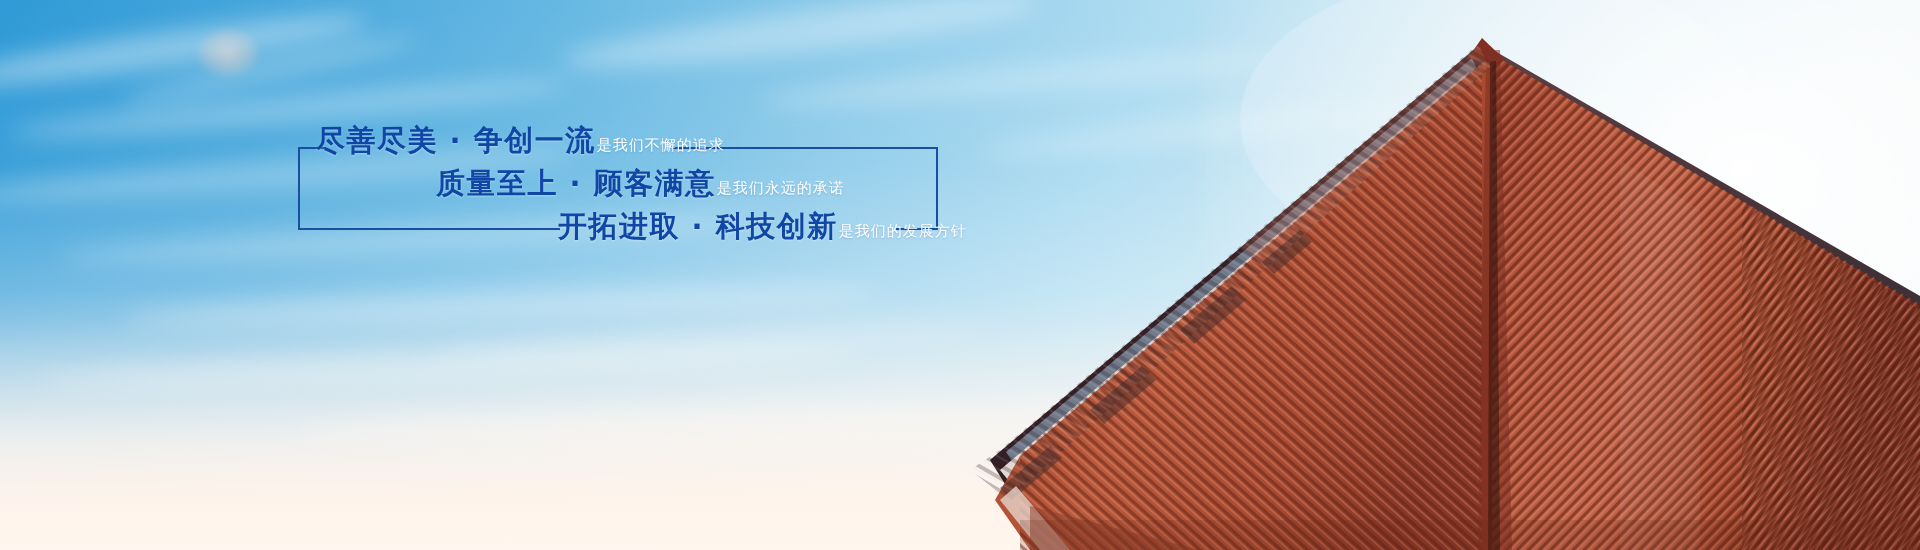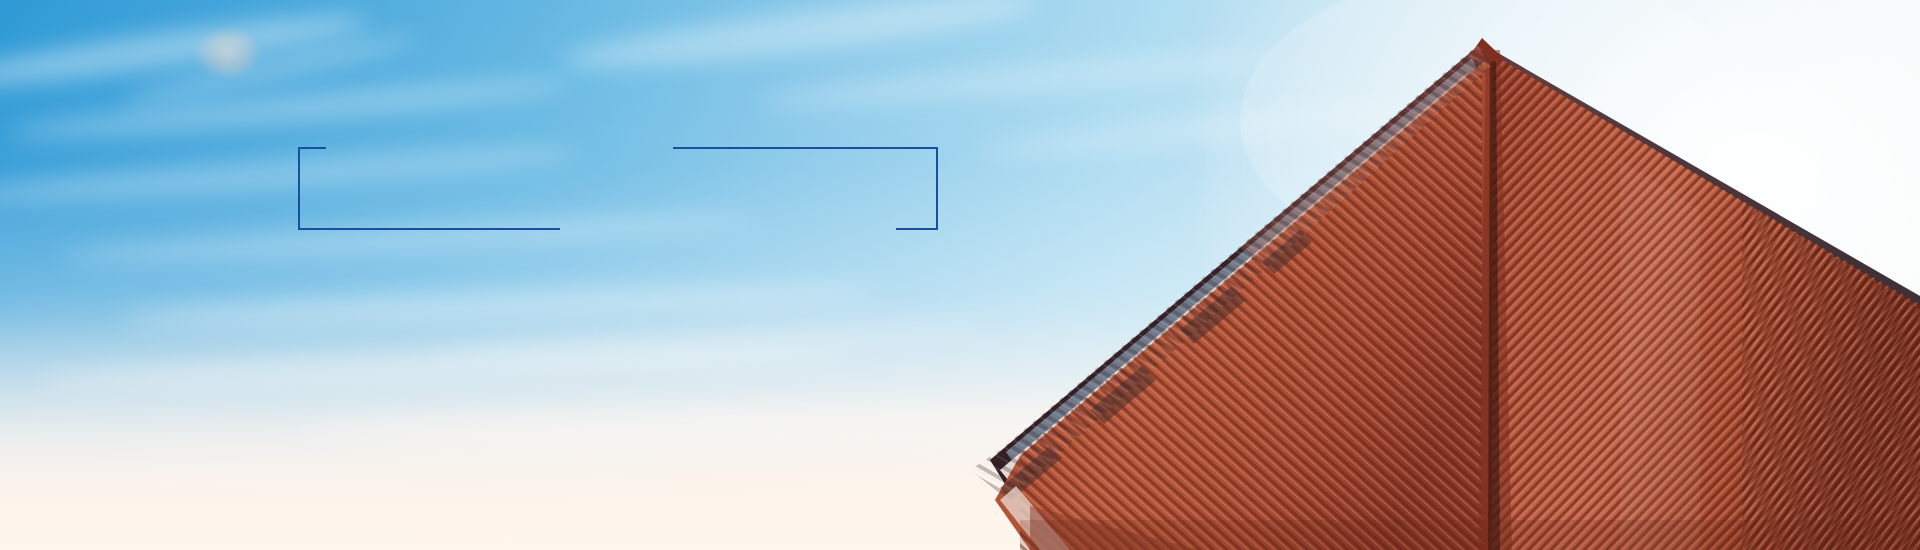--- a/index.html
+++ b/index.html
@@ -321,14 +321,29 @@
 
   <div class="frame">
     <span class="fr-top-l"></span>
     <span class="fr-top-r"></span>
     <span class="fr-left"></span>
     <span class="fr-right"></span>
     <span class="fr-bot-l"></span>
     <span class="fr-bot-r"></span>
   </div>
 
+  <div class="slogans">
+
+    <div class="slogan-line sl-1">
+      <span class="sl-main">尽善尽美 · 争创一流</span><span class="sl-sub">是我们不懈的追求</span>
+    </div>
+
+    <div class="slogan-line sl-2">
+      <span class="sl-main">质量至上 · 顾客满意</span><span class="sl-sub">是我们永远的承诺</span>
+    </div>
+
+    <div class="slogan-line sl-3">
+      <span class="sl-main">开拓进取 · 科技创新</span><span class="sl-sub">是我们的发展方针</span>
+    </div>
+
+  </div>
 
 </div>
 
 </body></html>

